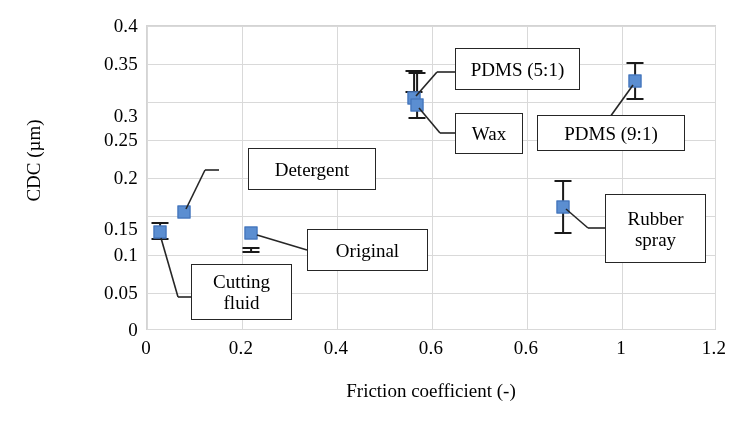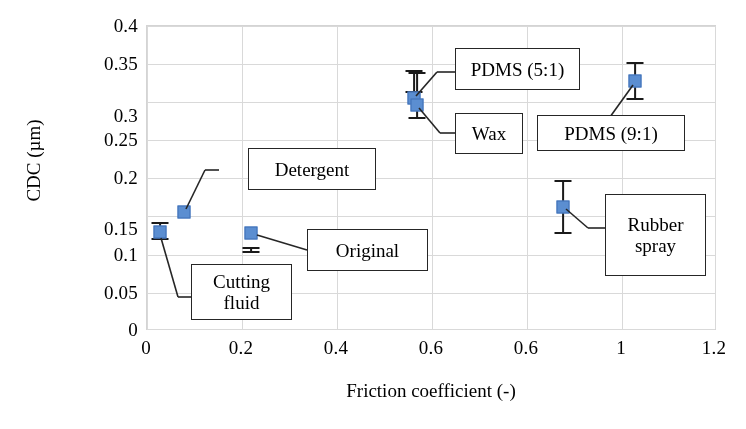--- a/index.html
+++ b/index.html
@@ -195,18 +195,18 @@
 
   <div class="callout" style="left:307px;top:229px;width:121px;height:42px;align-items:center;">
     <span>Original</span>
   </div>
 
   <div class="callout" style="left:191px;top:264px;width:101px;height:56px;flex-direction:column;">
     <span>Cutting</span>
     <span>fluid</span>
   </div>
 
-  <div class="callout" style="left:605px;top:194px;width:101px;height:82px;flex-direction:column;">
+  <div class="callout" style="left:605px;top:194px;width:101px;height:69px;flex-direction:column;">
     <span>Rubber</span>
     <span>spray</span>
   </div>
 
 </div>
 
 </body></html>

